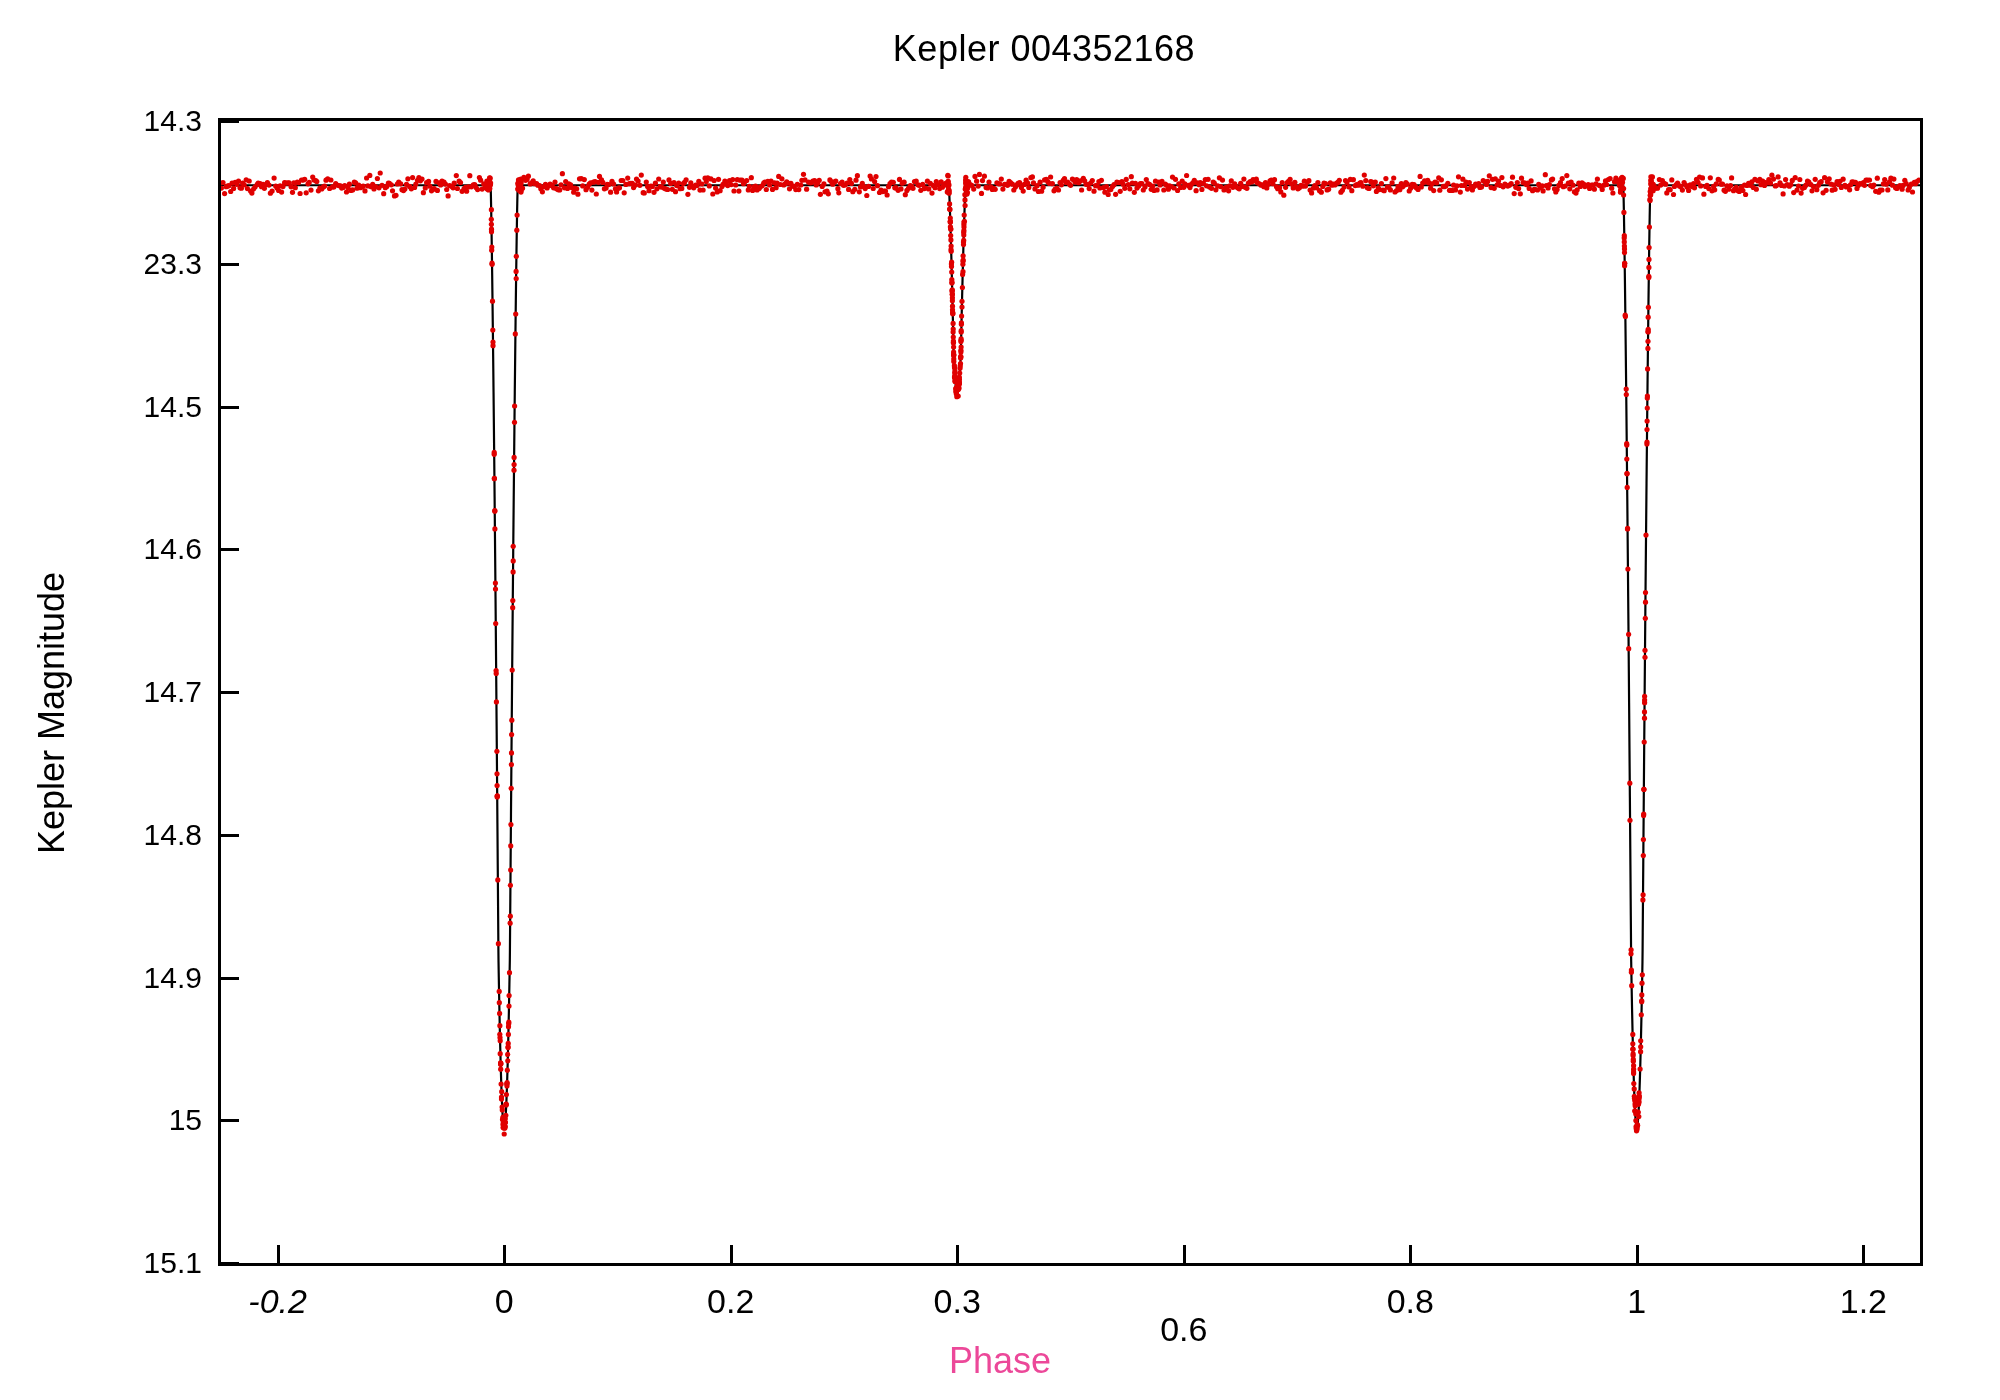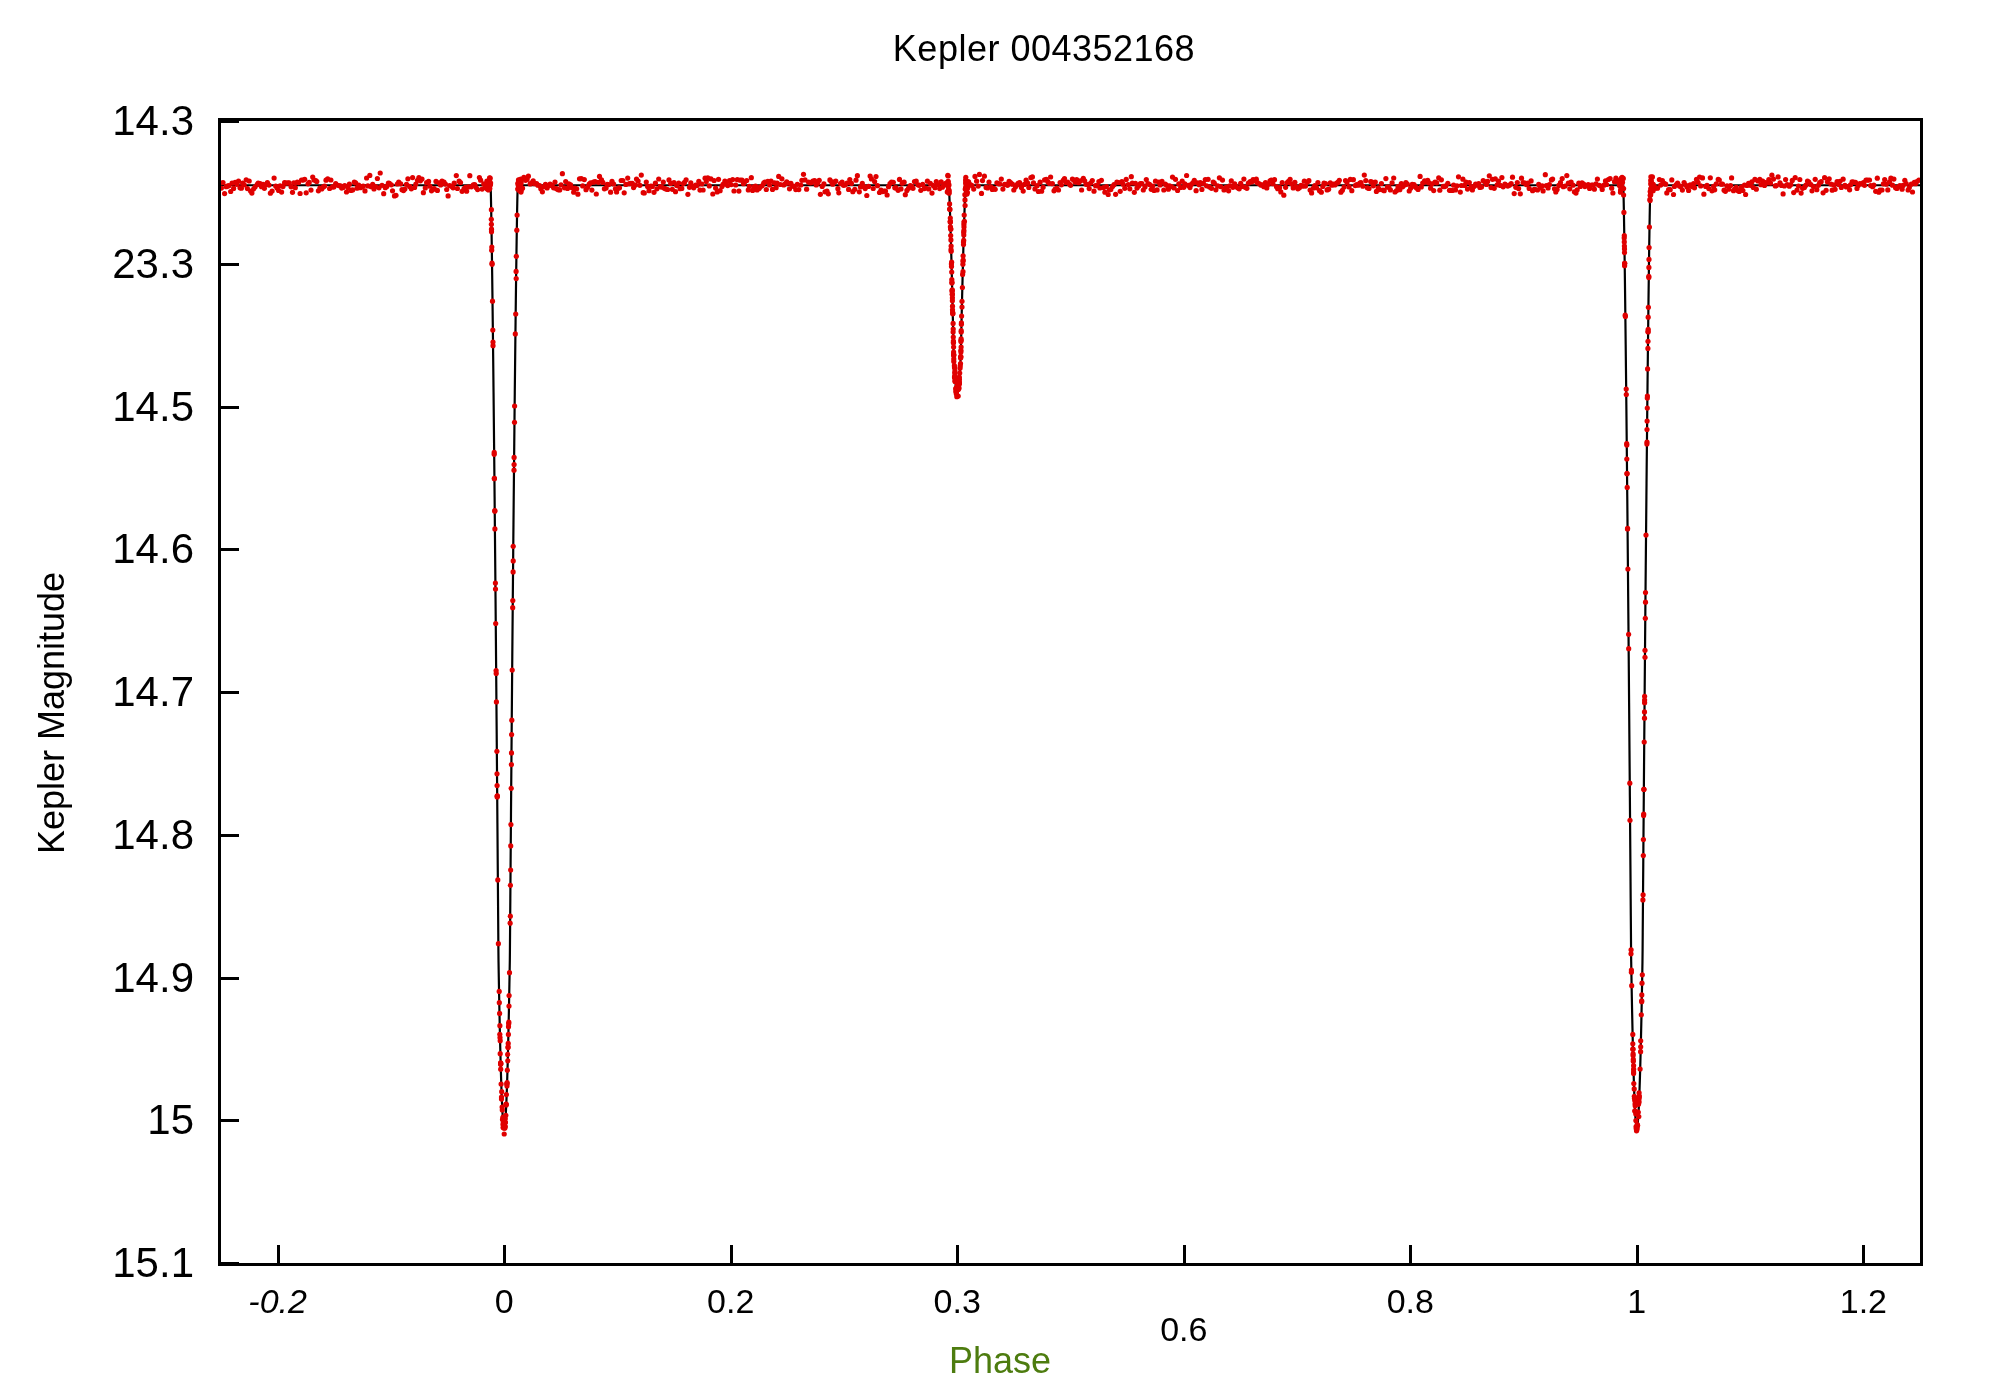--- a/index.html
+++ b/index.html
@@ -43,24 +43,24 @@
     overflow: hidden;
   }
   #svg-layer {
     position: absolute;
     left: 0;
     top: 0;
   }
   
   .ytick {
     position: absolute;
-    right: 8px;
+    right: 0;
     width: 180px;
     text-align: right;
-    font-size: 42px;
+    font-size: 30px;
     color: #000000;
     transform: translateY(-50%);
   }
   #y-ticks {
     position: absolute;
     left: 10px;
     top: 0;
     width: 192px;
     height: 1400px;
   }
@@ -85,21 +85,21 @@
     transform: rotate(-90deg);
     transform-origin: center center;
   }
   #x-axis-label {
     position: absolute;
     left: 0;
     top: 1340px;
     width: 2000px;
     text-align: center;
     font-size: 36px;
-    color: #4d7c0f;
+    color: #ec4899;
   }
   .tickmark {
     position: absolute;
     background: #000000;
   }
 </style>
 </head>
 <body>
 
 <div id="chart-root">

